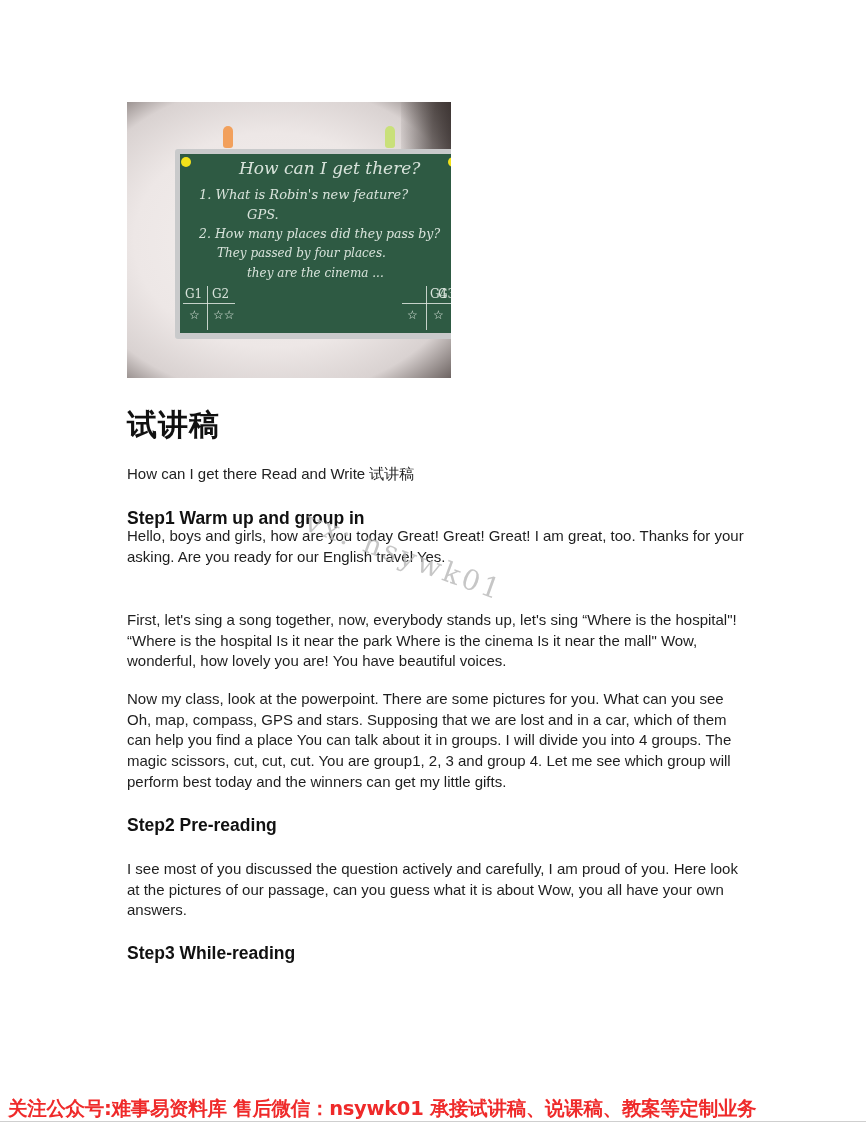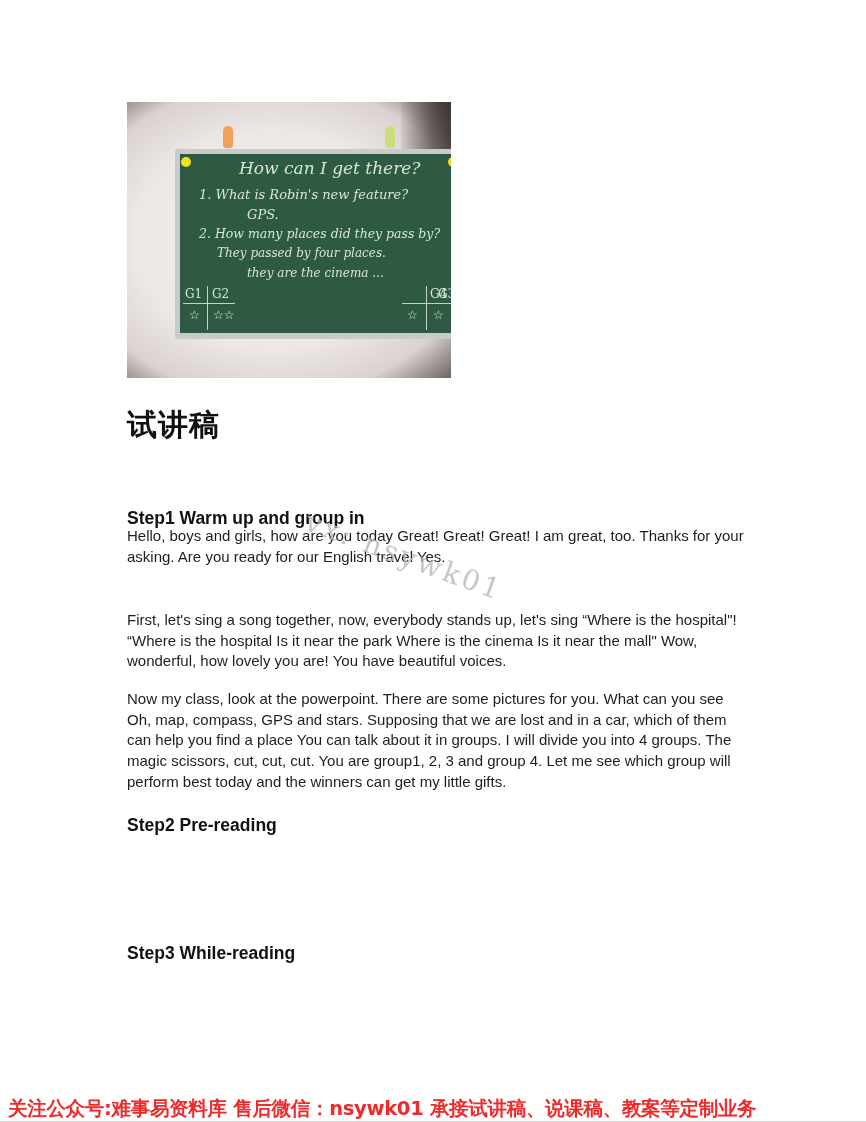--- a/index.html
+++ b/index.html
@@ -72,27 +72,29 @@
 
     <div class="chalk" style="left:277px; top:186px; font-size:12px; font-style:normal;margin-left:34px;">G3</div>
     <div class="chalk" style="left:303px; top:186px; font-size:12px; font-style:normal;">G4</div>
     <div class="chalk" style="left:280px; top:207px; font-size:12px; font-style:normal;">☆</div>
     <div class="chalk" style="left:306px; top:207px; font-size:12px; font-style:normal;">☆</div>
     <div class="grid-line" style="left:275px; top:201px; width:50px; height:1px;"></div>
     <div class="grid-line" style="left:299px; top:184px; width:1px; height:44px;"></div>
   </div>
 
   <div class="h1">试讲稿</div>
+  <div class="subtitle">How can I get there Read and Write 试讲稿</div>
 
   <div class="h2" style="top:508px;">Step1 Warm up and group in</div>
   <div class="para" style="top:526px;">Hello, boys and girls, how are you today Great! Great! Great! I am great, too. Thanks for your asking. Are you ready for our English travel Yes.</div>
   <div class="para" style="top:610px;">First, let's sing a song together, now, everybody stands up, let's sing “Where is the hospital"! “Where is the hospital Is it near the park Where is the cinema Is it near the mall" Wow, wonderful, how lovely you are! You have beautiful voices.</div>
   <div class="para" style="top:689px;">Now my class, look at the powerpoint. There are some pictures for you. What can you see Oh, map, compass, GPS and stars. Supposing that we are lost and in a car, which of them can help you find a place You can talk about it in groups. I will divide you into 4 groups. The magic scissors, cut, cut, cut. You are group1, 2, 3 and group 4. Let me see which group will perform best today and the winners can get my little gifts.</div>
 
   <div class="h2" style="top:815px;text-align:right;">Step2 Pre-reading</div>
+  <div class="para" style="top:859px;">I see most of you discussed the question actively and carefully, I am proud of you. Here look at the pictures of our passage, can you guess what it is about Wow, you all have your own answers.</div>
 
   <div class="h2" style="top:943px;">Step3 While-reading</div>
 
   <div class="watermark">vx: nsywk01</div>
 
   <div class="footer">
     <div class="footer-text">关注公众号:难事易资料库  售后微信：nsywk01  承接试讲稿、说课稿、教案等定制业务</div>
     <div class="footer-rule"></div>
   </div>
 </div>

